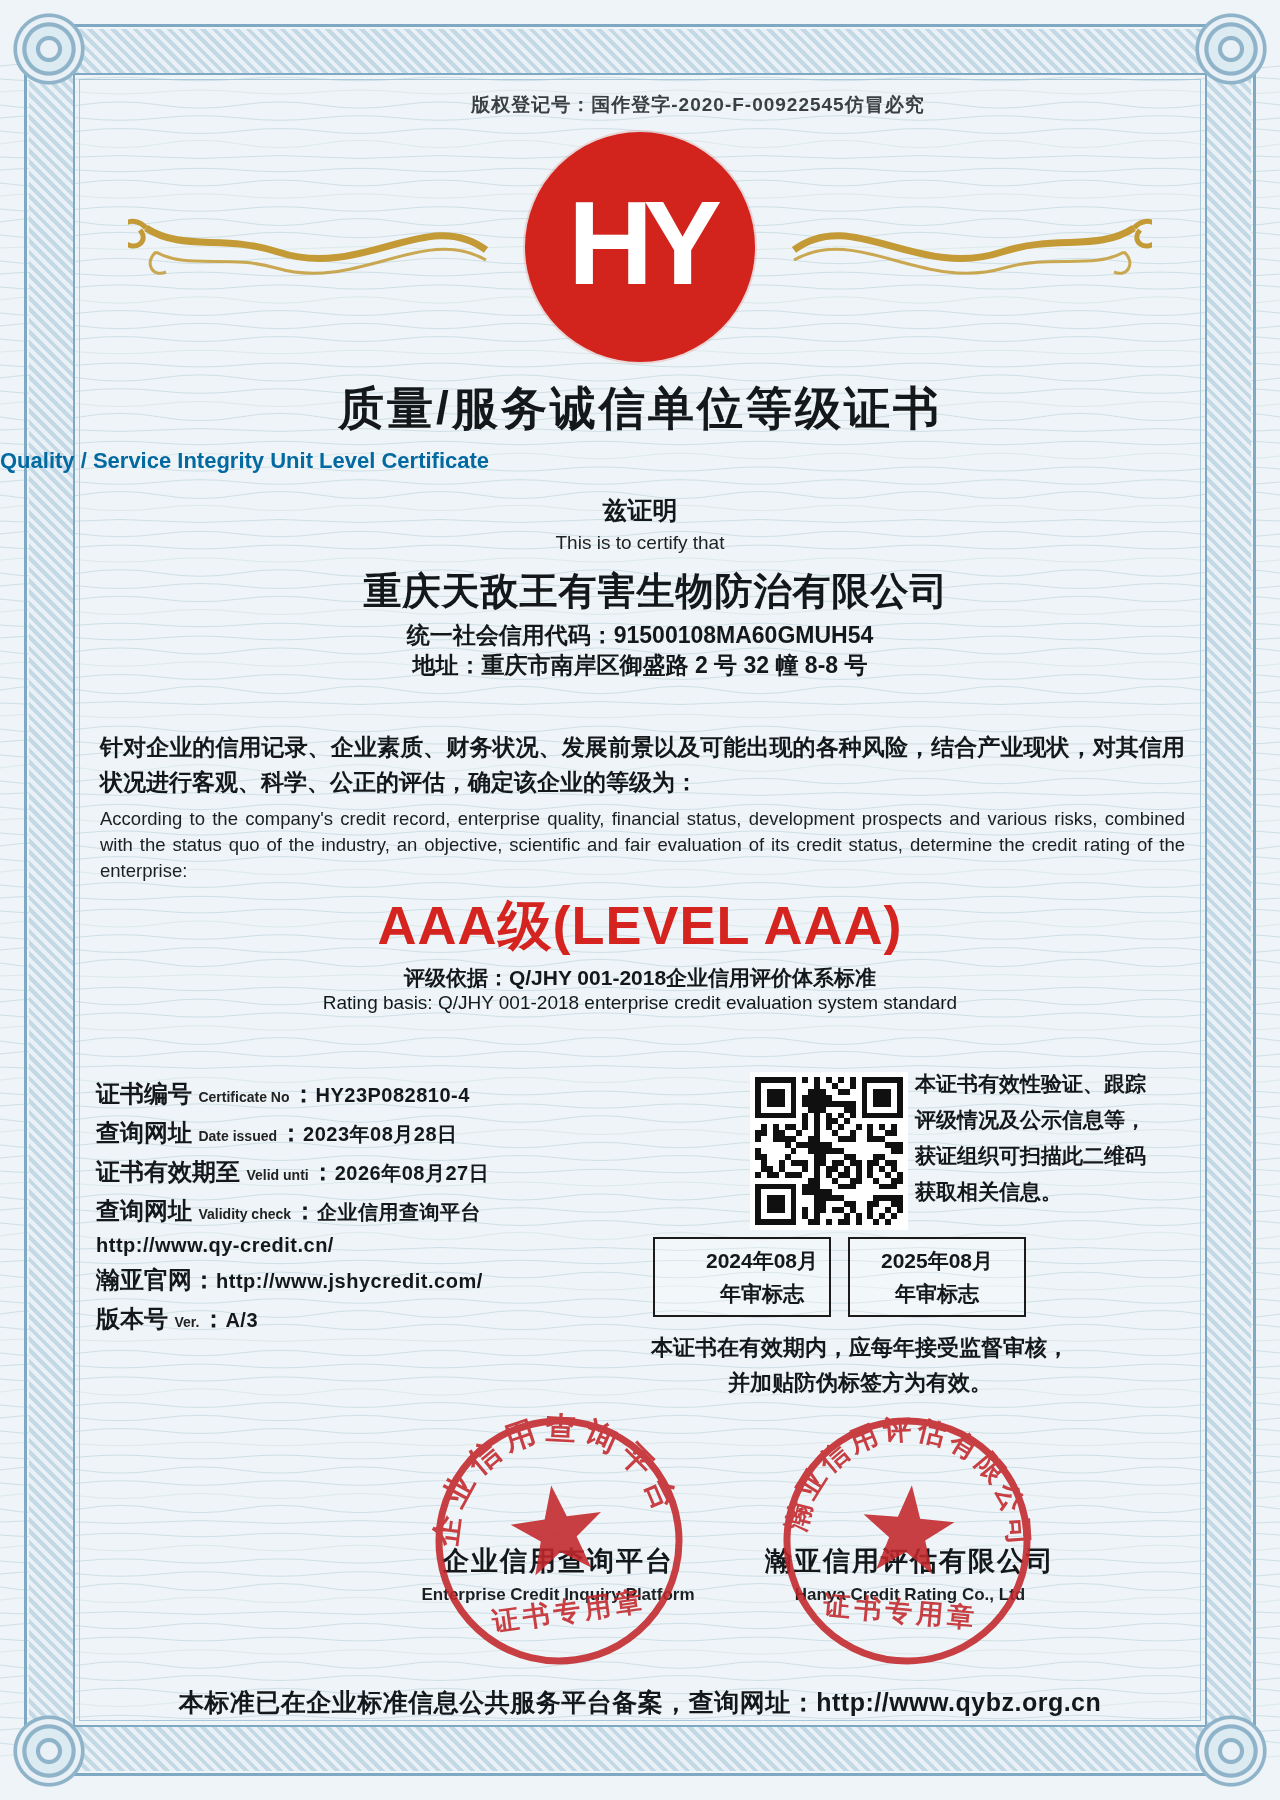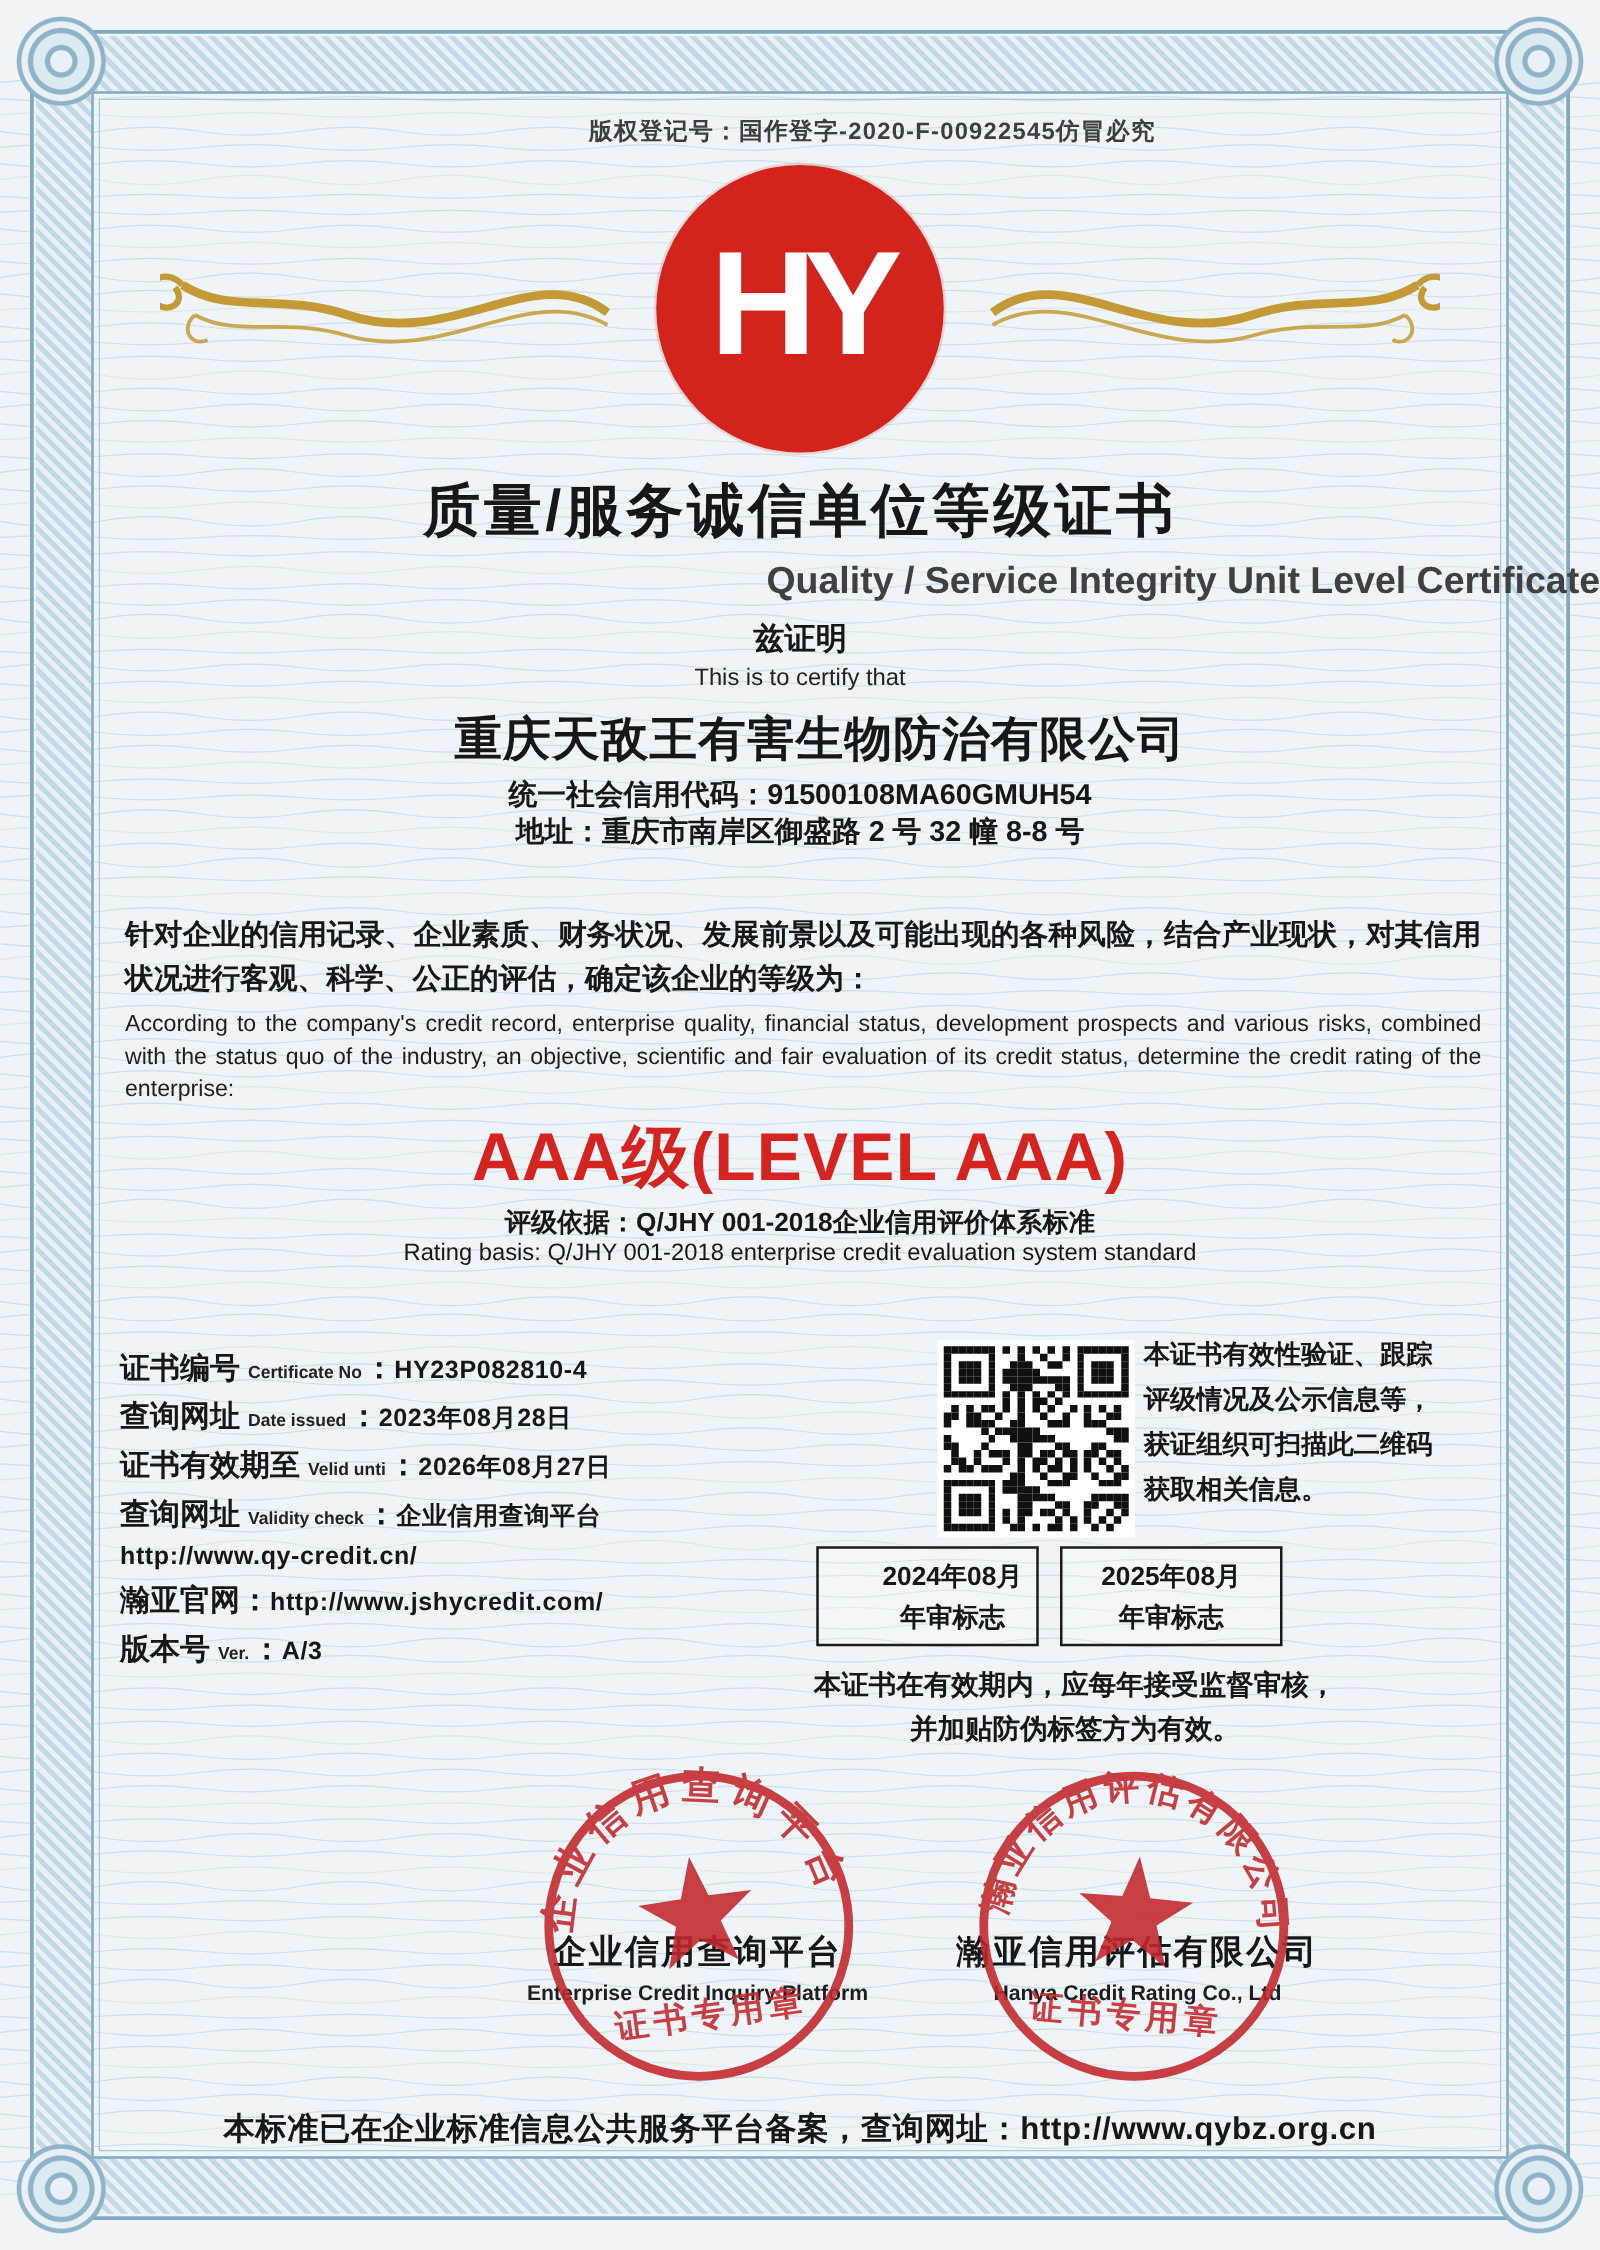--- a/index.html
+++ b/index.html
@@ -22,21 +22,21 @@
   .abs{position:absolute;z-index:3;}
   .copyright{top:92px;left:0;width:100%;text-align:center;transform:translateX(58px);
              font-size:19px;font-weight:bold;color:#3a3f42;letter-spacing:1px;}
   .logo{left:525px;top:132px;width:230px;height:230px;border-radius:50%;background:#d2231d;
         display:flex;align-items:center;justify-content:center;box-shadow:0 0 0 2px rgba(210,35,29,.15);}
   .logo span{color:#fff;font-weight:bold;font-size:118px;letter-spacing:-10px;transform:translateY(-4px);}
   .flourish{top:188px;}
   .flourish.fl-left{left:128px;}
   .flourish.fl-right{left:792px;transform:scaleX(-1);}
   .title-cn{top:378px;left:0;width:100%;text-align:center;font-size:46px;font-weight:bold;letter-spacing:3px;}
-  .title-en{top:448px;left:0;width:100%;text-align:right;font-size:30px;font-weight:600;color:#404040;}
+  .title-en{top:448px;left:0;width:100%;text-align:left;font-size:22px;font-weight:600;color:#0369a1;}
   .certify-cn{top:494px;left:0;width:100%;text-align:center;font-size:25px;font-weight:600;}
   .certify-en{top:532px;left:0;width:100%;text-align:center;font-size:19px;color:#222;}
   .company{top:566px;left:0;width:100%;text-align:center;font-size:38px;font-weight:bold;letter-spacing:1px;padding-left:16px;}
   .credit-code{top:620px;left:0;width:100%;text-align:center;font-size:23px;font-weight:600;}
   .address{top:650px;left:0;width:100%;text-align:center;font-size:23px;font-weight:600;}
   .para-cn{top:730px;left:100px;width:1085px;font-size:23px;line-height:35px;font-weight:600;text-align:justify;}
   .para-en{top:806px;left:100px;width:1085px;font-size:18.5px;line-height:26px;color:#1c1f22;text-align:justify;}
   .aaa{top:890px;left:0;width:100%;text-align:center;font-size:54px;font-weight:bold;color:#d5231f;letter-spacing:1px;}
   .basis-cn{top:964px;left:0;width:100%;text-align:center;font-size:21px;font-weight:600;}
   .basis-en{top:992px;left:0;width:100%;text-align:center;font-size:19px;}

